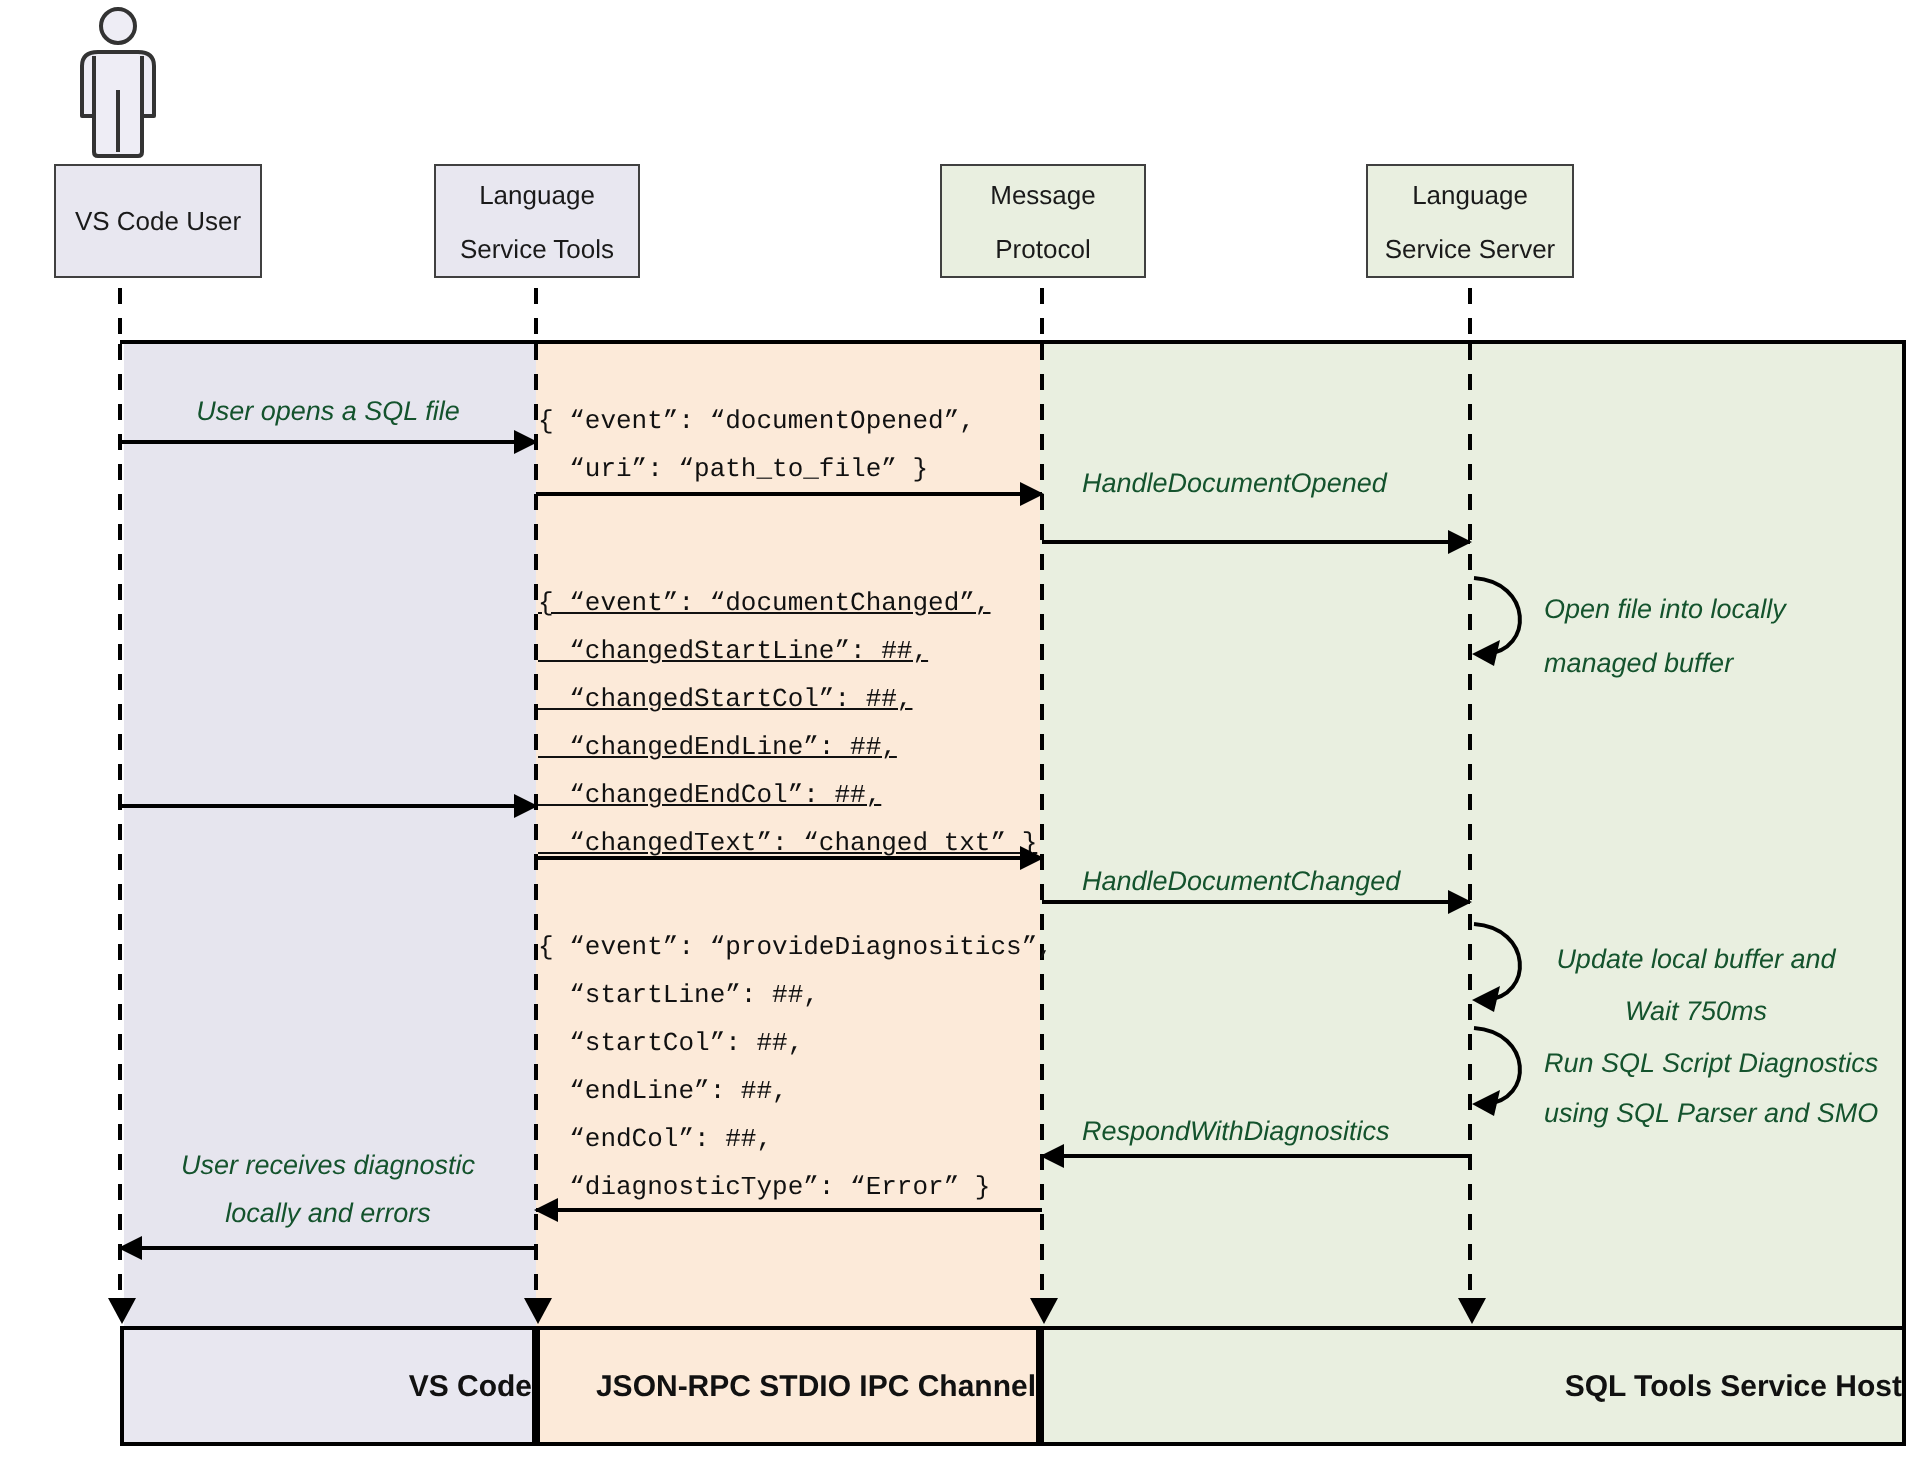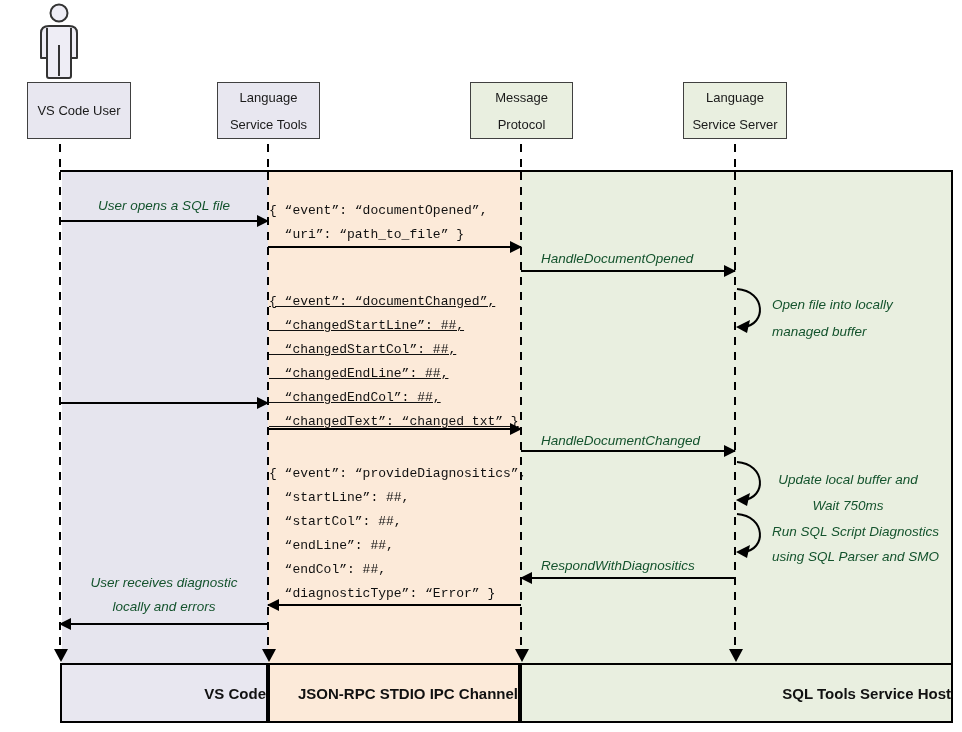--- a/index.html
+++ b/index.html
@@ -137,21 +137,21 @@
   <div class="arrow" style="left:60px; top:220px; width:208px;">
     <span class="head-r"></span>
   </div>
 
   <div class="mono" style="top:199px;">{ “event”: “documentOpened”,
   “uri”: “path_to_file” }</div>
   <div class="arrow" style="left:268px; top:246px; width:253px;">
     <span class="head-r"></span>
   </div>
 
-  <div class="lbl" style="left:541px; top:251px;">HandleDocumentOpened</div>
+  <div class="lbl" style="left:541px; top:234px;">HandleDocumentOpened</div>
   <div class="arrow" style="left:521px; top:270px; width:214px;">
     <span class="head-r"></span>
   </div>
 
   <svg class="self-loop" style="top:287px;" viewBox="0 0 40 46">
     <path d="M3,2 C32,4 33,38 9,40"></path>
     <polygon points="2,40 16,33 13,46"></polygon>
   </svg>
   <div class="lbl" style="left:772px; top:291px; line-height:27px;">Open file into locally
 managed buffer</div>

